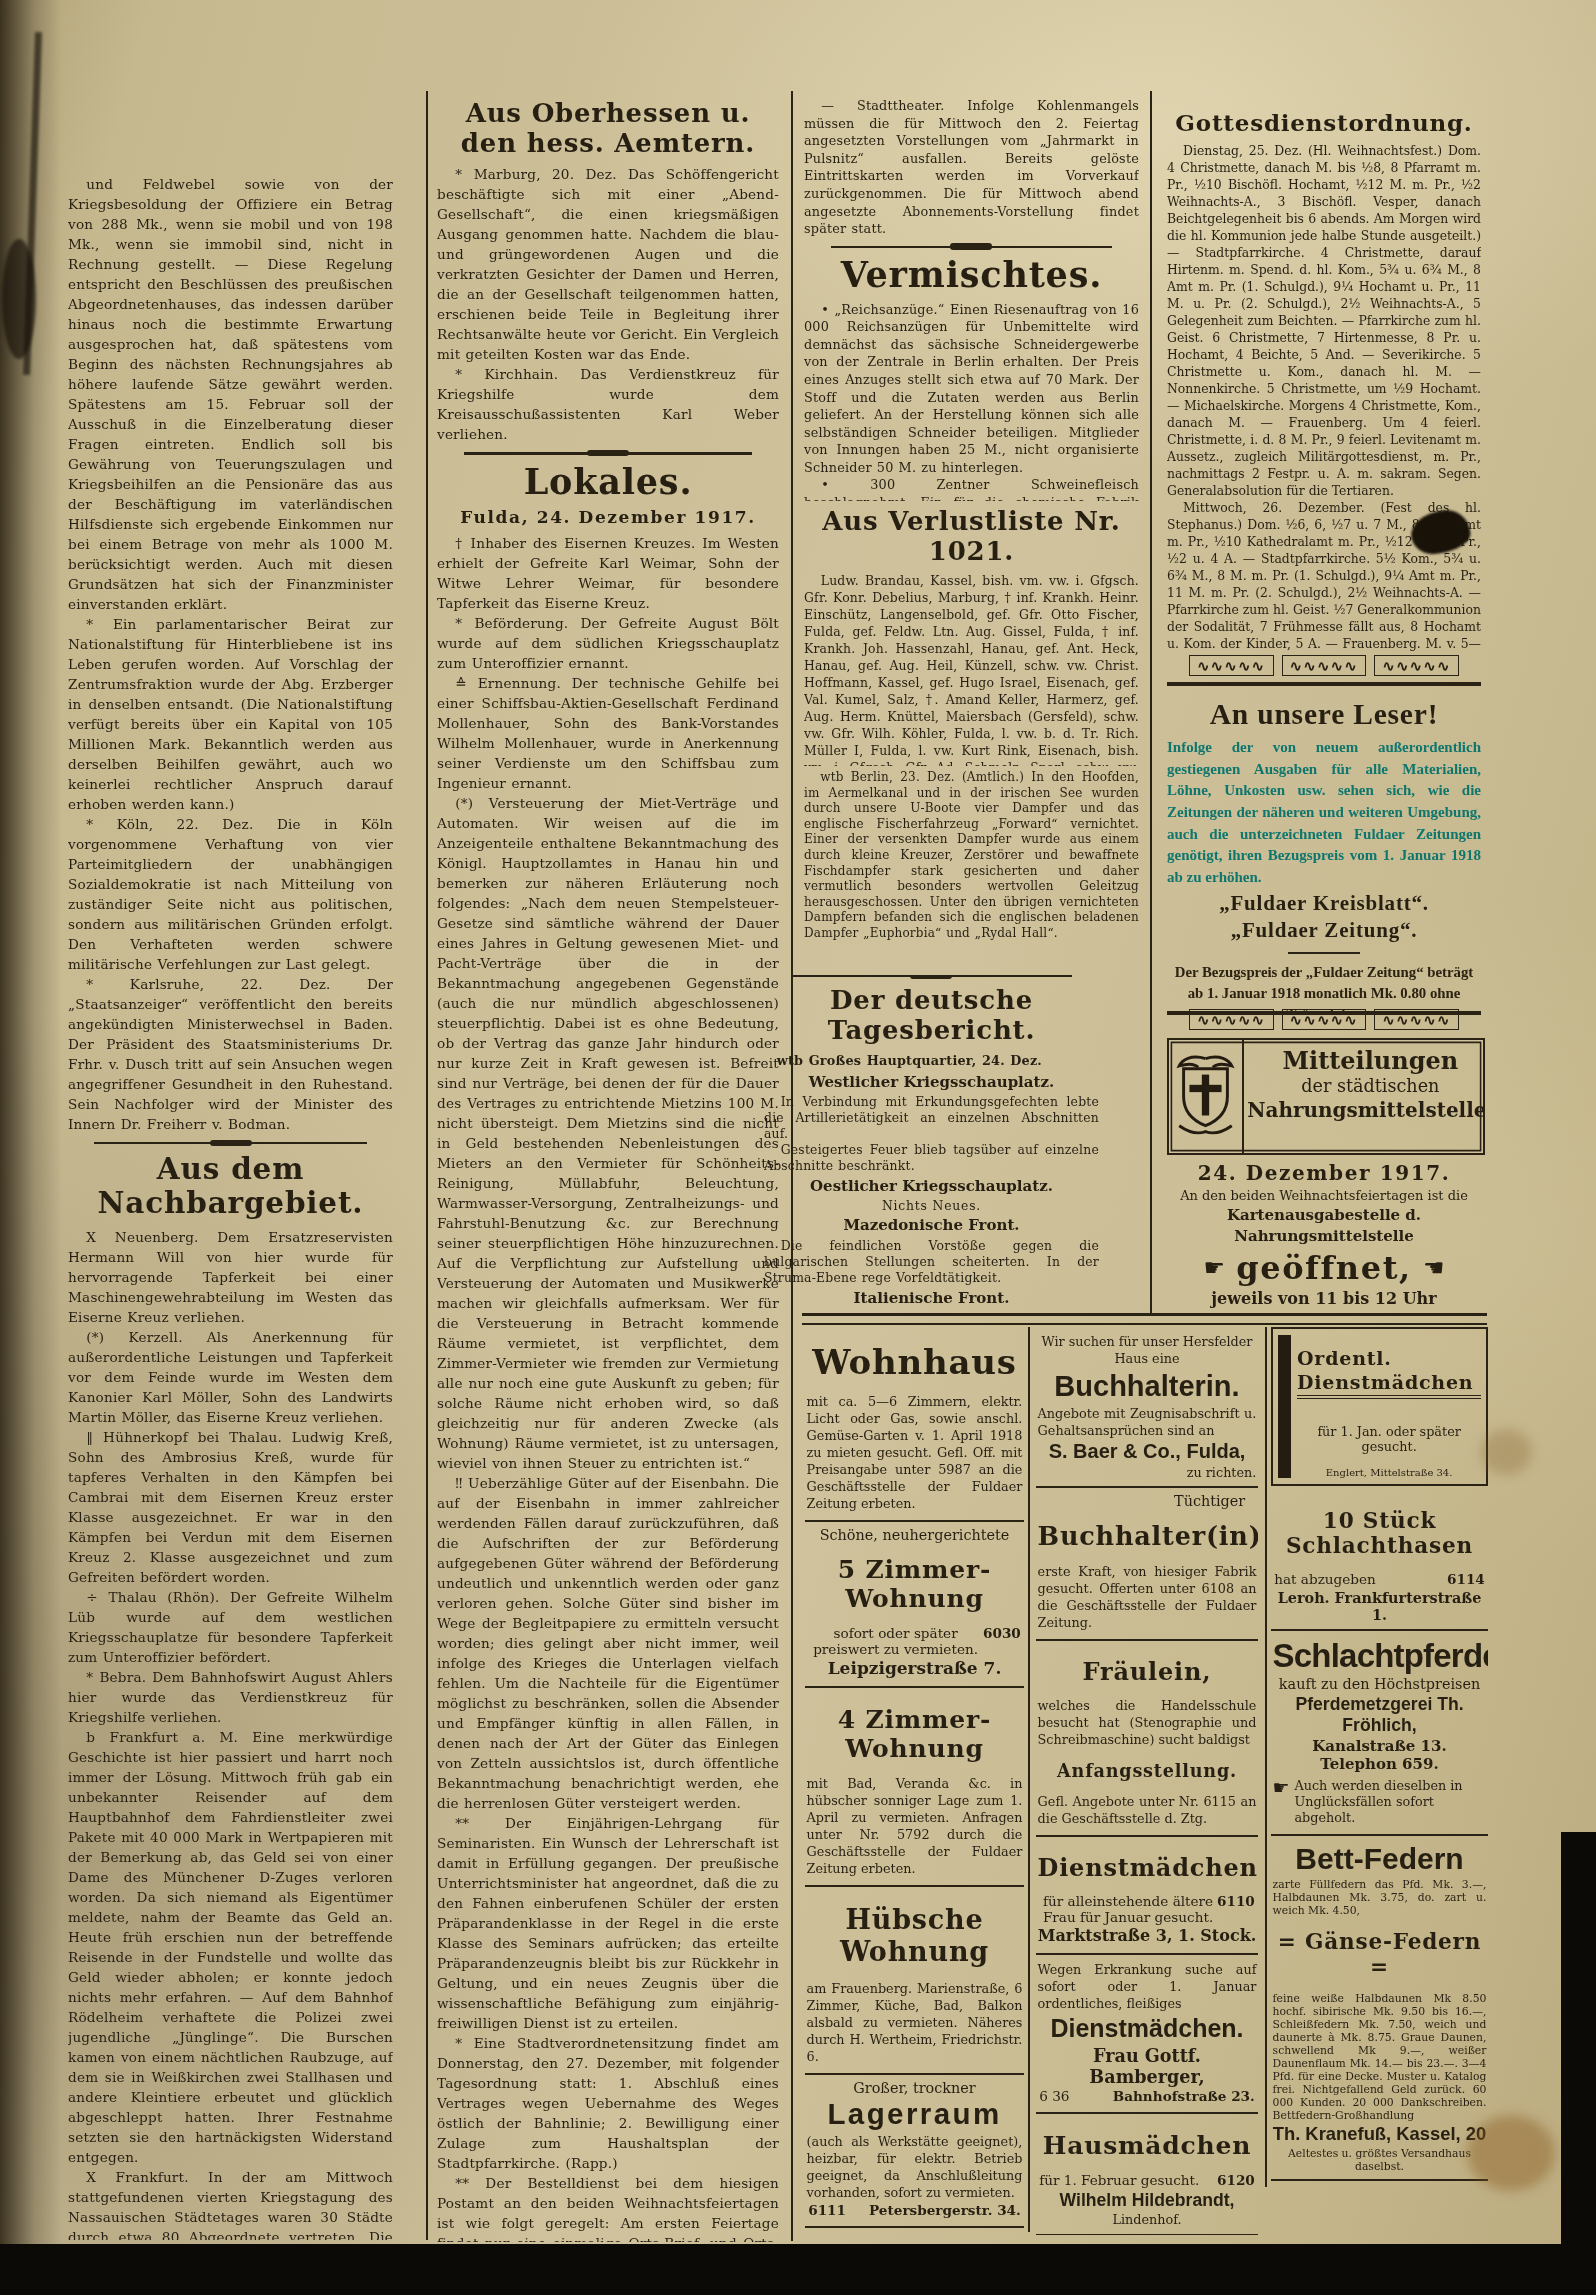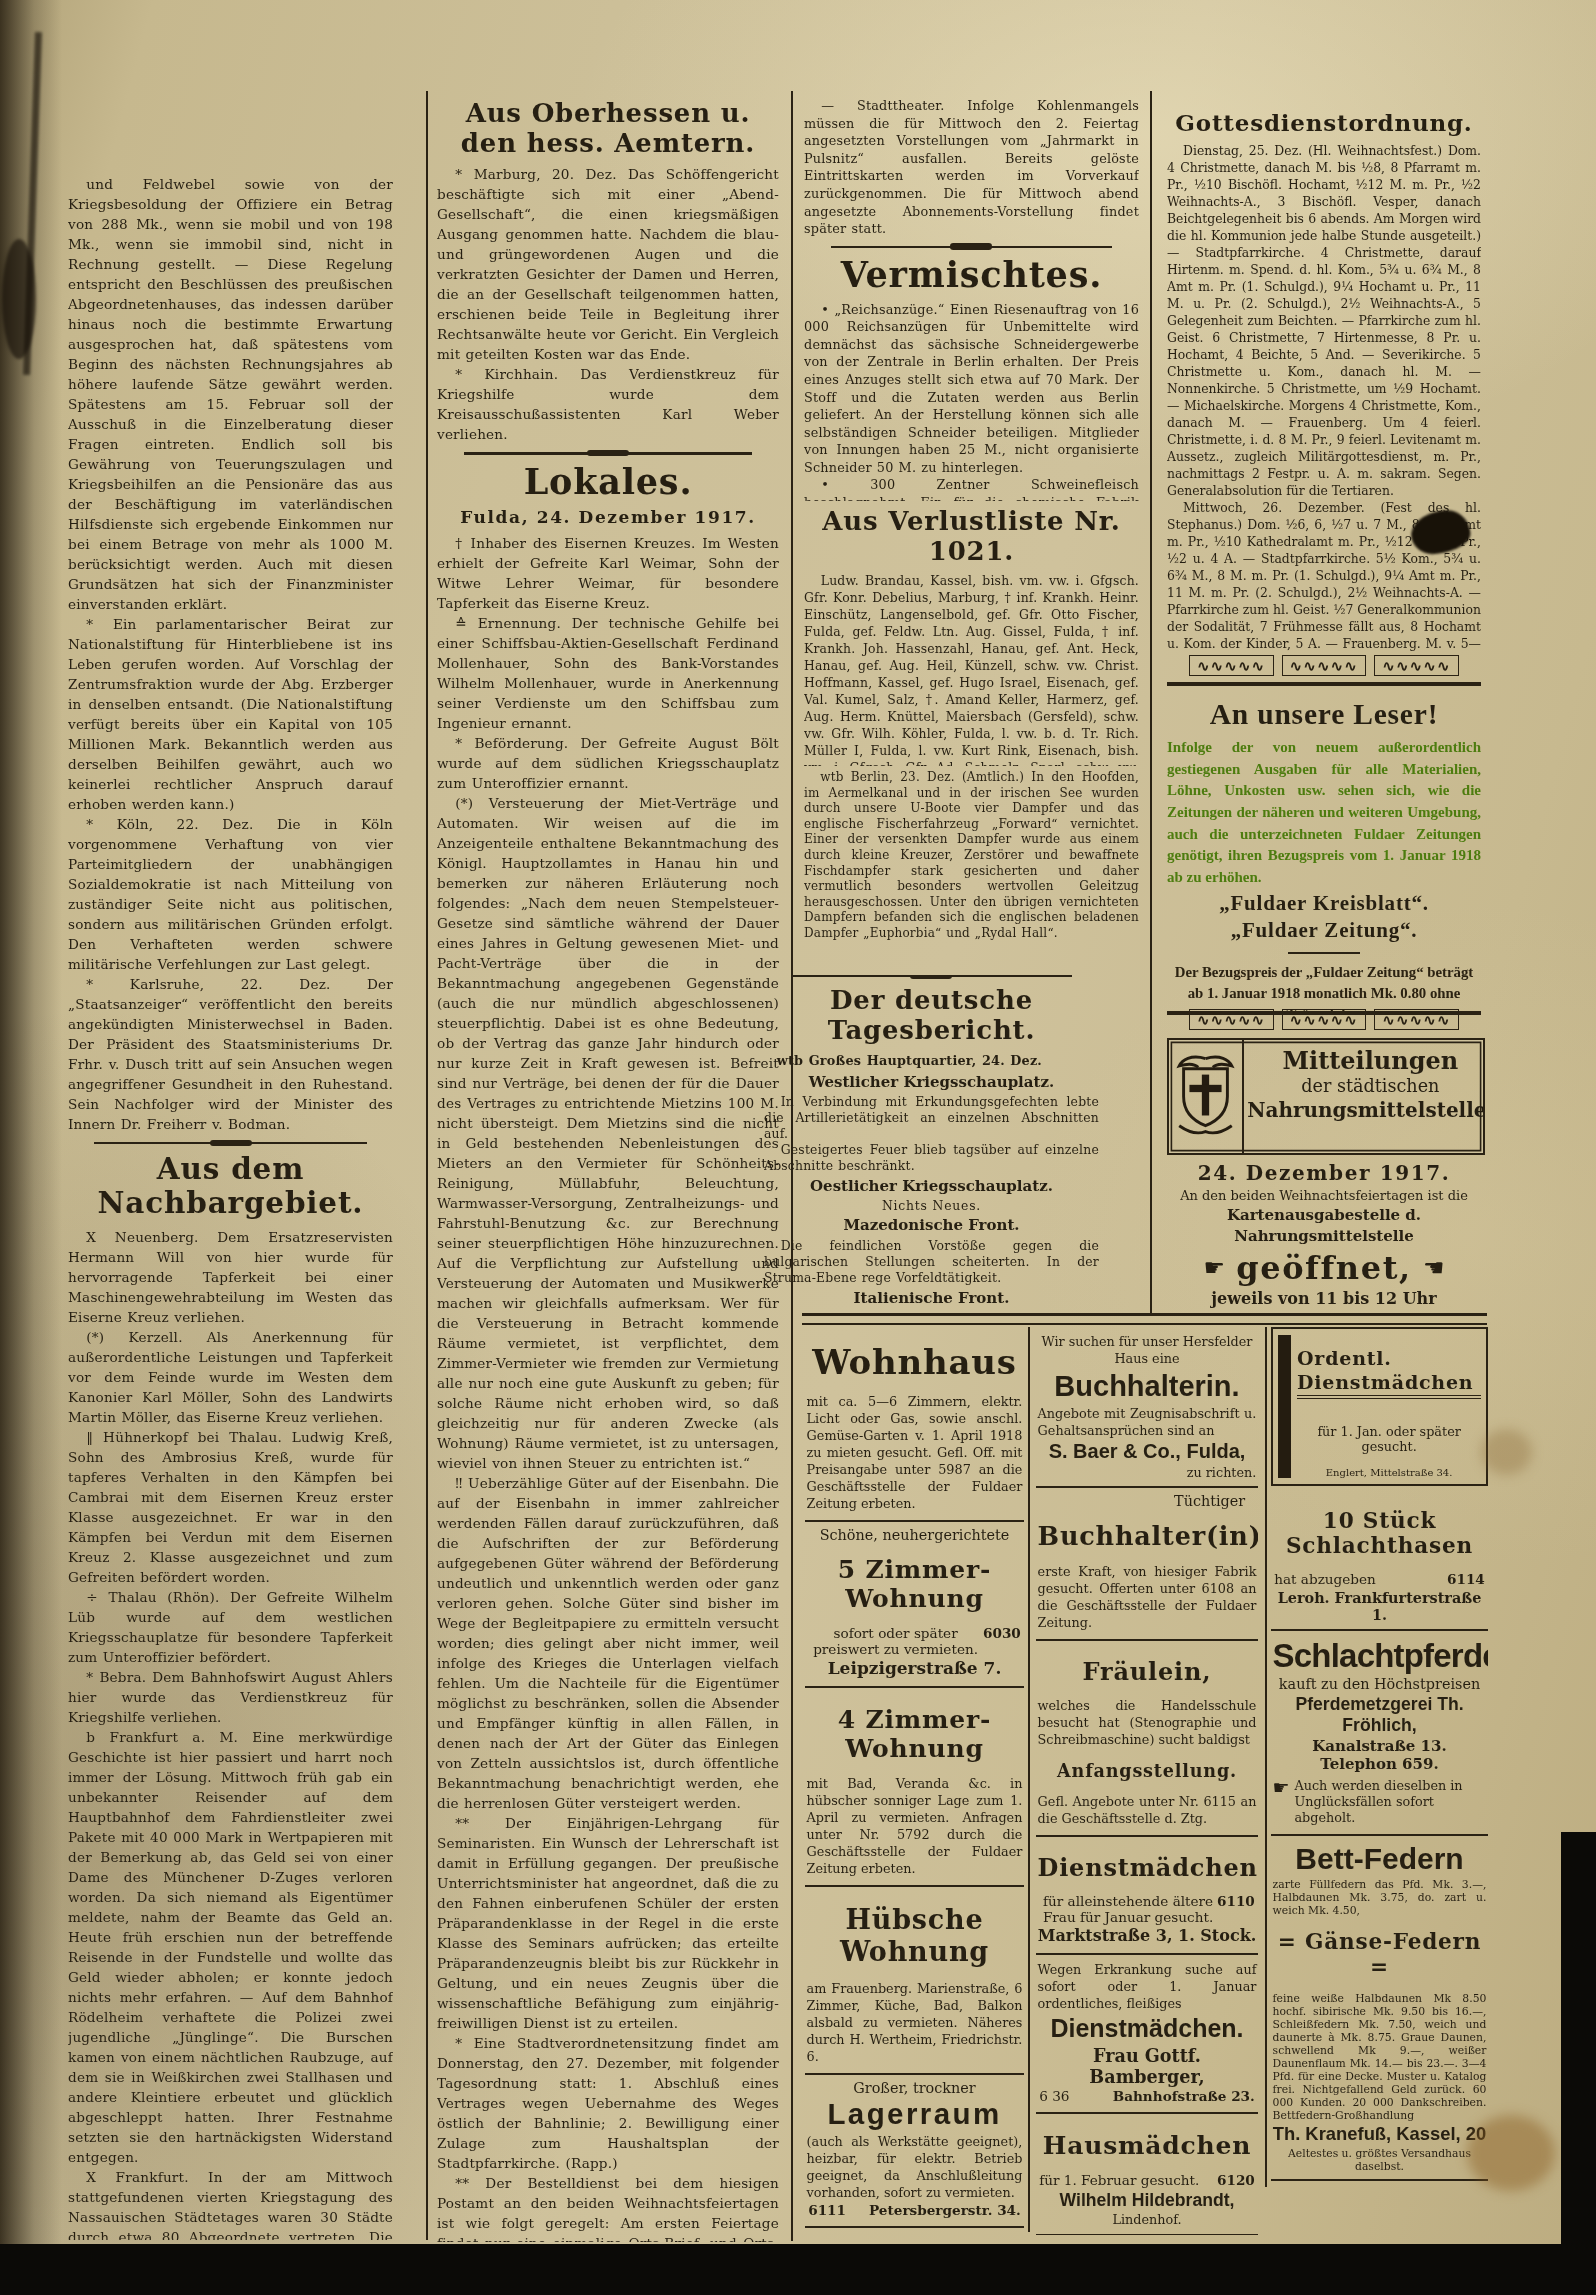--- a/index.html
+++ b/index.html
@@ -38,21 +38,21 @@
   .sig{text-align:center;font-size:13.6px;margin:2.4px 0;letter-spacing:0.8px}
   .names{font-size:12.4px;line-height:17px}
 
   
   .gtx{font-size:13.6px;line-height:19px;text-align:justify;margin:0;text-indent:1.3em}
   .orn{display:flex;gap:8px;justify-content:center;align-items:center}
   .orn b{border:1.6px solid #2a2214;padding:0 7.2px;font-size:14.4px;line-height:19px;
          letter-spacing:1.6px;font-weight:bold;color:#2a2214}
   #leser{border-top:4px solid #2a2214;border-bottom:4px solid #2a2214;
          font-family:"Liberation Serif",serif;padding-top:6px}
-  #leser .body{font-size:15px;line-height:21.6px;text-align:justify;font-weight:bold;margin:1.6px 0;color:#4d7c0f}
+  #leser .body{font-size:15px;line-height:21.6px;text-align:justify;font-weight:bold;margin:1.6px 0;color:#0f766e}
   .paperline{text-align:center;font-weight:bold;font-size:21px;line-height:27px;letter-spacing:0.8px}
   .minirule{width:72px;height:2.4px;background:#2a2214;margin:8px auto}
   .price{font-size:14.8px;line-height:21px;font-weight:bold;text-align:center;margin:3.2px 0;color:#2b2212}
   #mitt{border:2.4px solid #2a2214;box-shadow:0 0 0 1.6px #cfc29c inset,0 0 0 3.2px #2a2214 inset;
         display:flex;align-items:stretch}
   #mitt .crest{width:102px;display:flex;align-items:center;justify-content:center;
         border-right:2.4px solid #2a2214}
   #mitt .mtx{flex:1;text-align:center;padding:6.4px 3.2px}
   #notice{text-align:center}
   .openword{font-weight:bold;font-size:32px;letter-spacing:1.6px;margin:0 11.2px}
@@ -105,22 +105,22 @@
 </div>
 
 <div class="col" id="c2" style="left:437px;top:93px;width:342px;height:2149px">
   <div class="h-big h34">Aus Oberhessen u. den hess. Aemtern.</div>
   <p class="bp">* Marburg, 20. Dez. Das Schöffengericht beschäftigte sich mit einer „Abend-Gesellschaft“, die einen kriegsmäßigen Ausgang genommen hatte. Nachdem die blau- und grüngewordenen Augen und die verkratzten Gesichter der Damen und Herren, die an der Gesellschaft teilgenommen hatten, erschienen beide Teile in Begleitung ihrer Rechtsanwälte heute vor Gericht. Ein Vergleich mit geteilten Kosten war das Ende.</p>
   <p class="bp">* Kirchhain. Das Verdienstkreuz für Kriegshilfe wurde dem Kreisausschußassistenten Karl Weber verliehen.</p>
   <div class="fdiv"></div>
   <div class="h-big h44">Lokales.</div>
   <div class="dateline">Fulda, 24. Dezember 1917.</div>
   <p class="bp">† Inhaber des Eisernen Kreuzes. Im Westen erhielt der Gefreite Karl Weimar, Sohn der Witwe Lehrer Weimar, für besondere Tapferkeit das Eiserne Kreuz.</p>
+  <p class="bp">* Beförderung. Der Gefreite August Bölt wurde auf dem südlichen Kriegsschauplatz zum Unteroffizier ernannt.</p>
   <p class="bp">≙ Ernennung. Der technische Gehilfe bei einer Schiffsbau-Aktien-Gesellschaft Ferdinand Mollenhauer, Sohn des Bank-Vorstandes Wilhelm Mollenhauer, wurde in Anerkennung seiner Verdienste um den Schiffsbau zum Ingenieur ernannt.</p>
-  <p class="bp">* Beförderung. Der Gefreite August Bölt wurde auf dem südlichen Kriegsschauplatz zum Unteroffizier ernannt.</p>
   <p class="bp">(*) Versteuerung der Miet-Verträge und Automaten. Wir weisen auf die im Anzeigenteile enthaltene Bekanntmachung des Königl. Hauptzollamtes in Hanau hin und bemerken zur näheren Erläuterung noch folgendes: „Nach dem neuen Stempelsteuer-Gesetze sind sämtliche während der Dauer eines Jahres in Geltung gewesenen Miet- und Pacht-Verträge über die in der Bekanntmachung angegebenen Gegenstände (auch die nur mündlich abgeschlossenen) steuerpflichtig. Dabei ist es ohne Bedeutung, ob der Vertrag das ganze Jahr hindurch oder nur kurze Zeit in Kraft gewesen ist. Befreit sind nur Verträge, bei denen der für die Dauer des Vertrages zu entrichtende Mietzins 100 M. nicht übersteigt. Dem Mietzins sind die nicht in Geld bestehenden Nebenleistungen des Mieters an den Vermieter für Schönheits-Reinigung, Müllabfuhr, Beleuchtung, Warmwasser-Versorgung, Zentralheizungs- und Fahrstuhl-Benutzung &amp;c. zur Berechnung seiner steuerpflichtigen Höhe hinzuzurechnen. Auf die Verpflichtung zur Aufstellung und Versteuerung der Automaten und Musikwerke machen wir gleichfalls aufmerksam. Wer für die Versteuerung in Betracht kommende Räume vermietet, ist verpflichtet, dem Zimmer-Vermieter wie fremden zur Vermietung alle nur noch eine gute Auskunft zu geben; für solche Räume nicht erhoben wird, so daß gleichzeitig nur für anderen Zwecke (als Wohnung) Räume vermietet, ist zu untersagen, wieviel von ihnen Steuer zu entrichten ist.“</p>
   <p class="bp">‼ Ueberzählige Güter auf der Eisenbahn. Die auf der Eisenbahn in immer zahlreicher werdenden Fällen darauf zurückzuführen, daß die Aufschriften der zur Beförderung aufgegebenen Güter während der Beförderung undeutlich und unkenntlich werden oder ganz verloren gehen. Solche Güter sind bisher im Wege der Begleitpapiere zu ermitteln versucht worden; dies gelingt aber nicht immer, weil infolge des Krieges die Unterlagen vielfach fehlen. Um die Nachteile für die Eigentümer möglichst zu beschränken, sollen die Absender und Empfänger künftig in allen Fällen, in denen nach der Art der Güter das Einlegen von Zetteln aussichtslos ist, durch öffentliche Bekanntmachung benachrichtigt werden, ehe die herrenlosen Güter versteigert werden.</p>
   <p class="bp">** Der Einjährigen-Lehrgang für Seminaristen. Ein Wunsch der Lehrerschaft ist damit in Erfüllung gegangen. Der preußische Unterrichtsminister hat angeordnet, daß die zu den Fahnen einberufenen Schüler der ersten Präparandenklasse in der Regel in die erste Klasse des Seminars aufrücken; das erteilte Präparandenzeugnis bleibt bis zur Rückkehr in Geltung, und ein neues Zeugnis über die wissenschaftliche Befähigung zum einjährig-freiwilligen Dienst ist zu erteilen.</p>
   <p class="bp">* Eine Stadtverordnetensitzung findet am Donnerstag, den 27. Dezember, mit folgender Tagesordnung statt: 1. Abschluß eines Vertrages wegen Uebernahme des Weges östlich der Bahnlinie; 2. Bewilligung einer Zulage zum Haushaltsplan der Stadtpfarrkirche. (Rapp.)</p>
   <p class="bp">** Der Bestelldienst bei dem hiesigen Postamt an den beiden Weihnachtsfeiertagen ist wie folgt geregelt: Am ersten Feiertage findet nur eine einmalige Orts-Brief- und Orts-Paketbestellung statt; am zweiten Feiertage wird außerdem eine einmalige Orts-Brief- und Orts-Paketbestellung und eine Landbestellung ausgeführt.</p>
 
 </div>
 
 <div class="col sm" style="left:804px;top:97px;width:335px;height:404px">
   <p class="bp">— Stadttheater. Infolge Kohlenmangels müssen die für Mittwoch den 2. Feiertag angesetzten Vorstellungen vom „Jahrmarkt in Pulsnitz“ ausfallen. Bereits gelöste Eintrittskarten werden im Vorverkauf zurückgenommen. Die für Mittwoch abend angesetzte Abonnements-Vorstellung findet später statt.</p>

